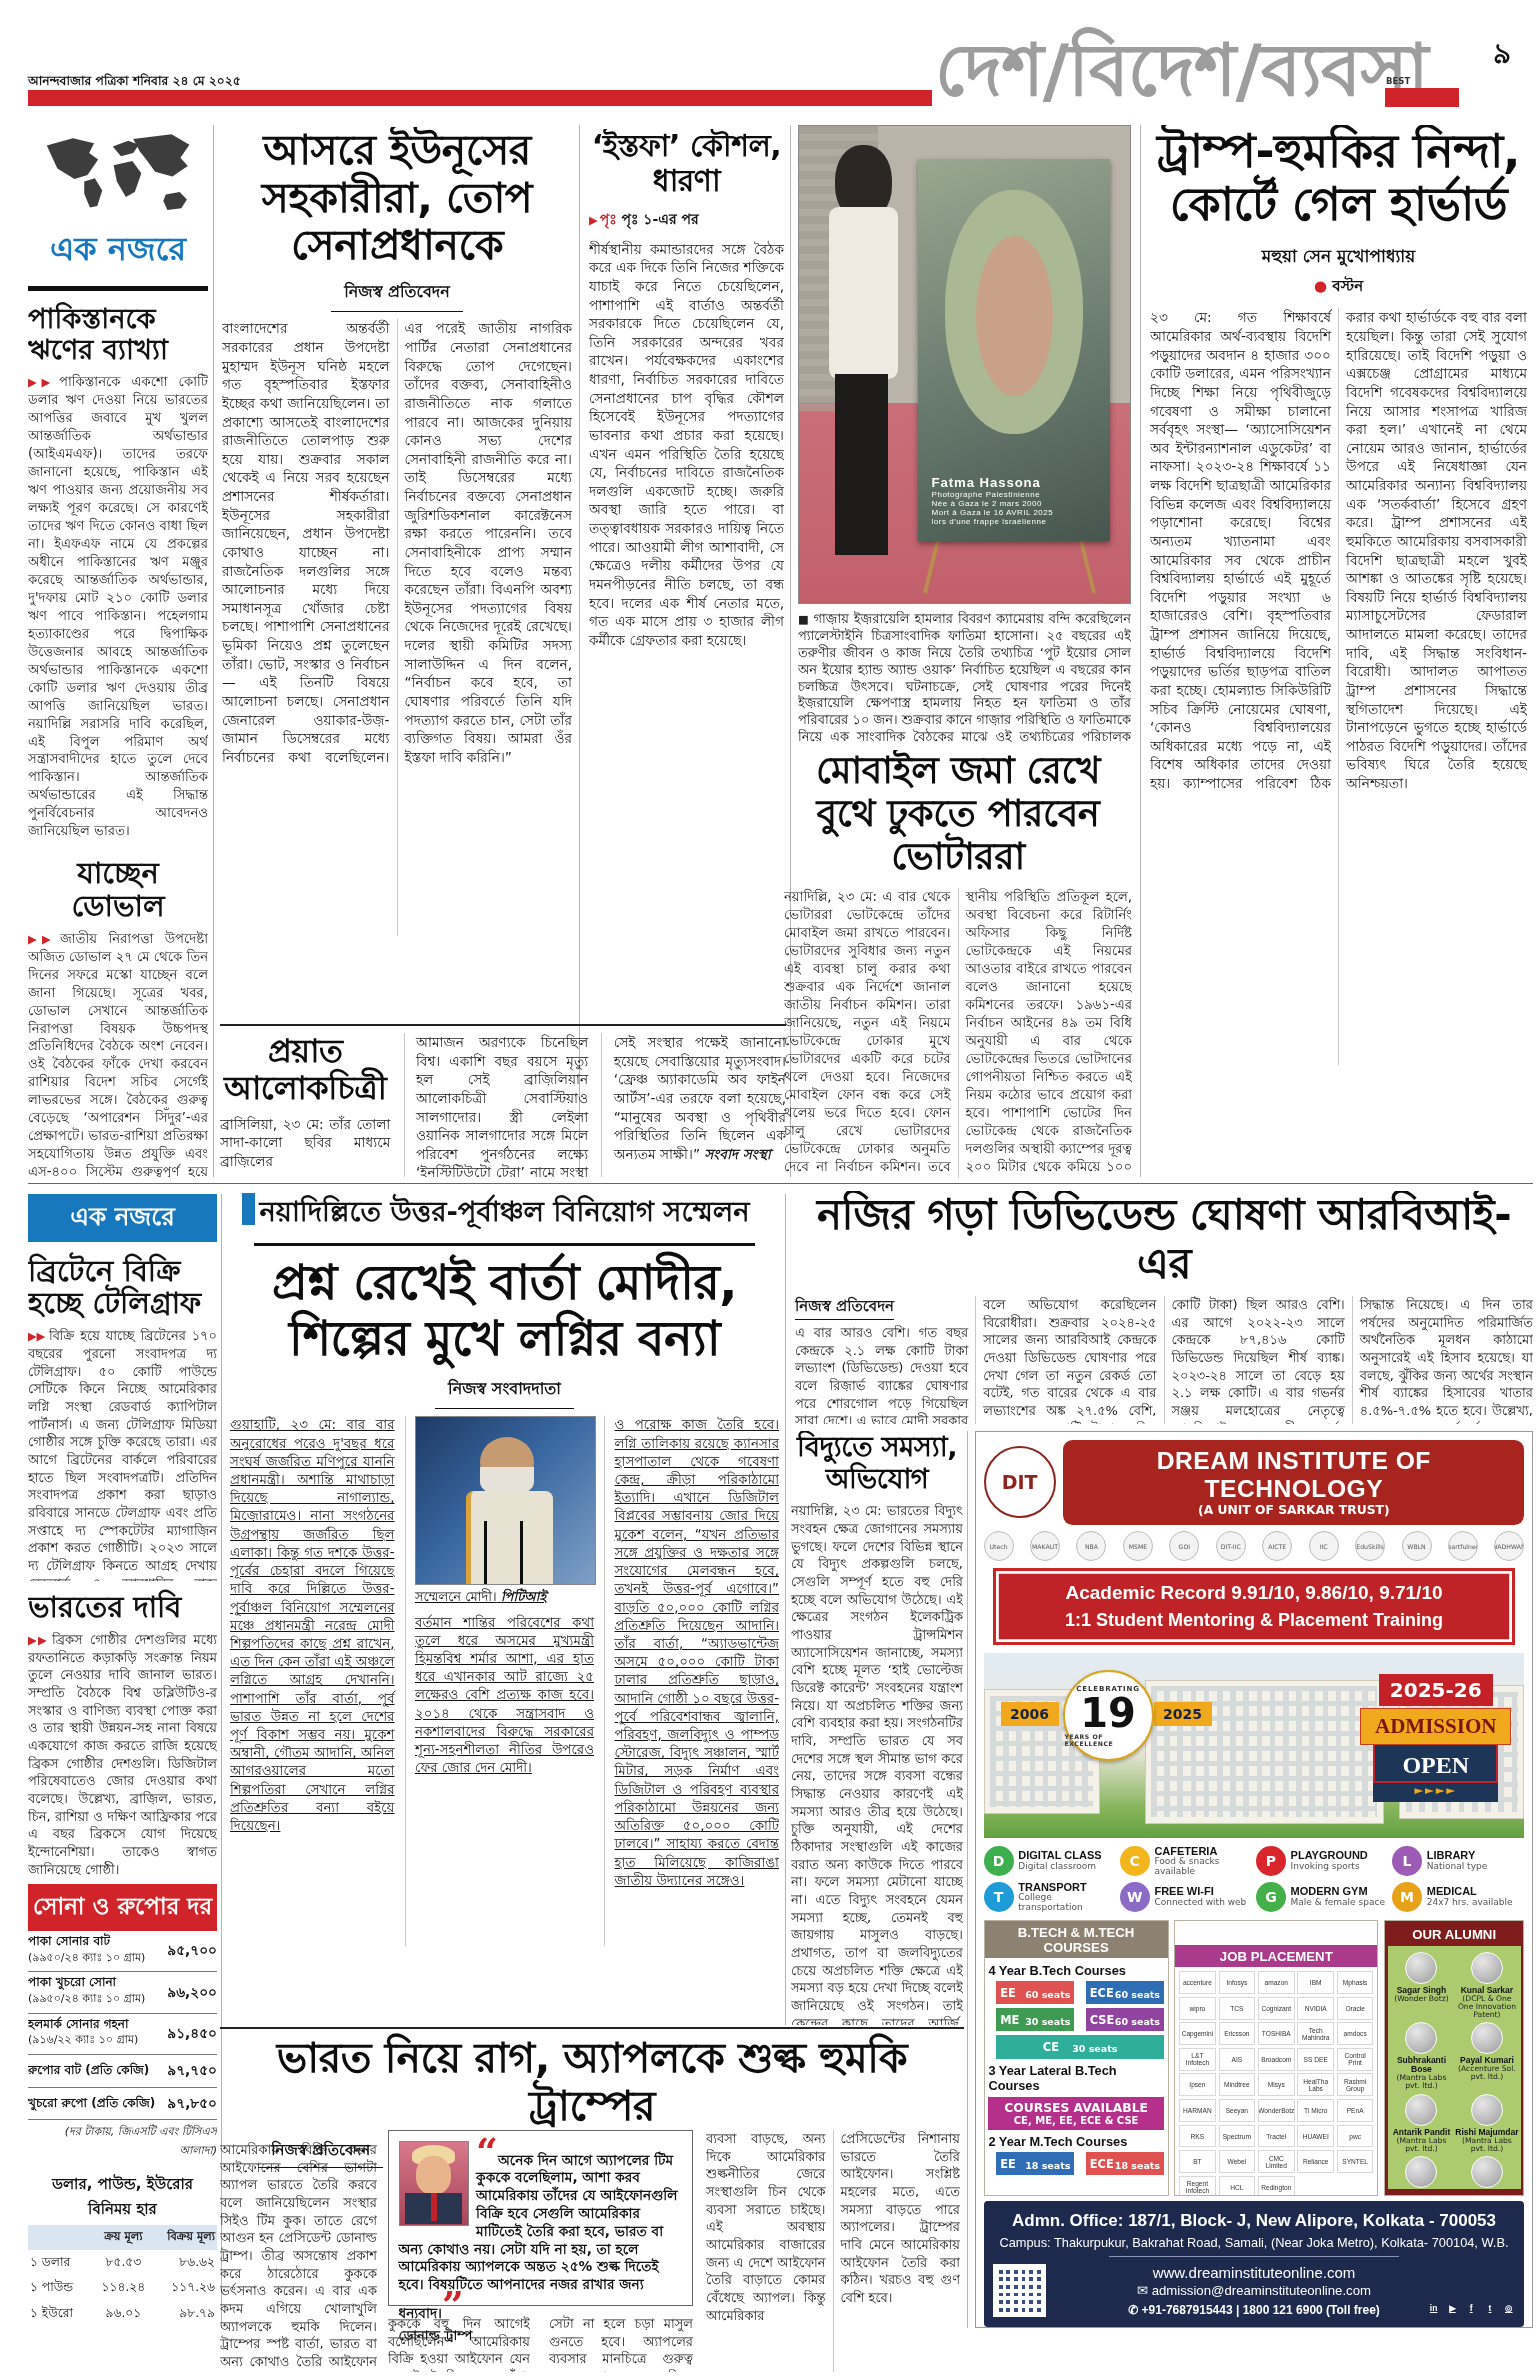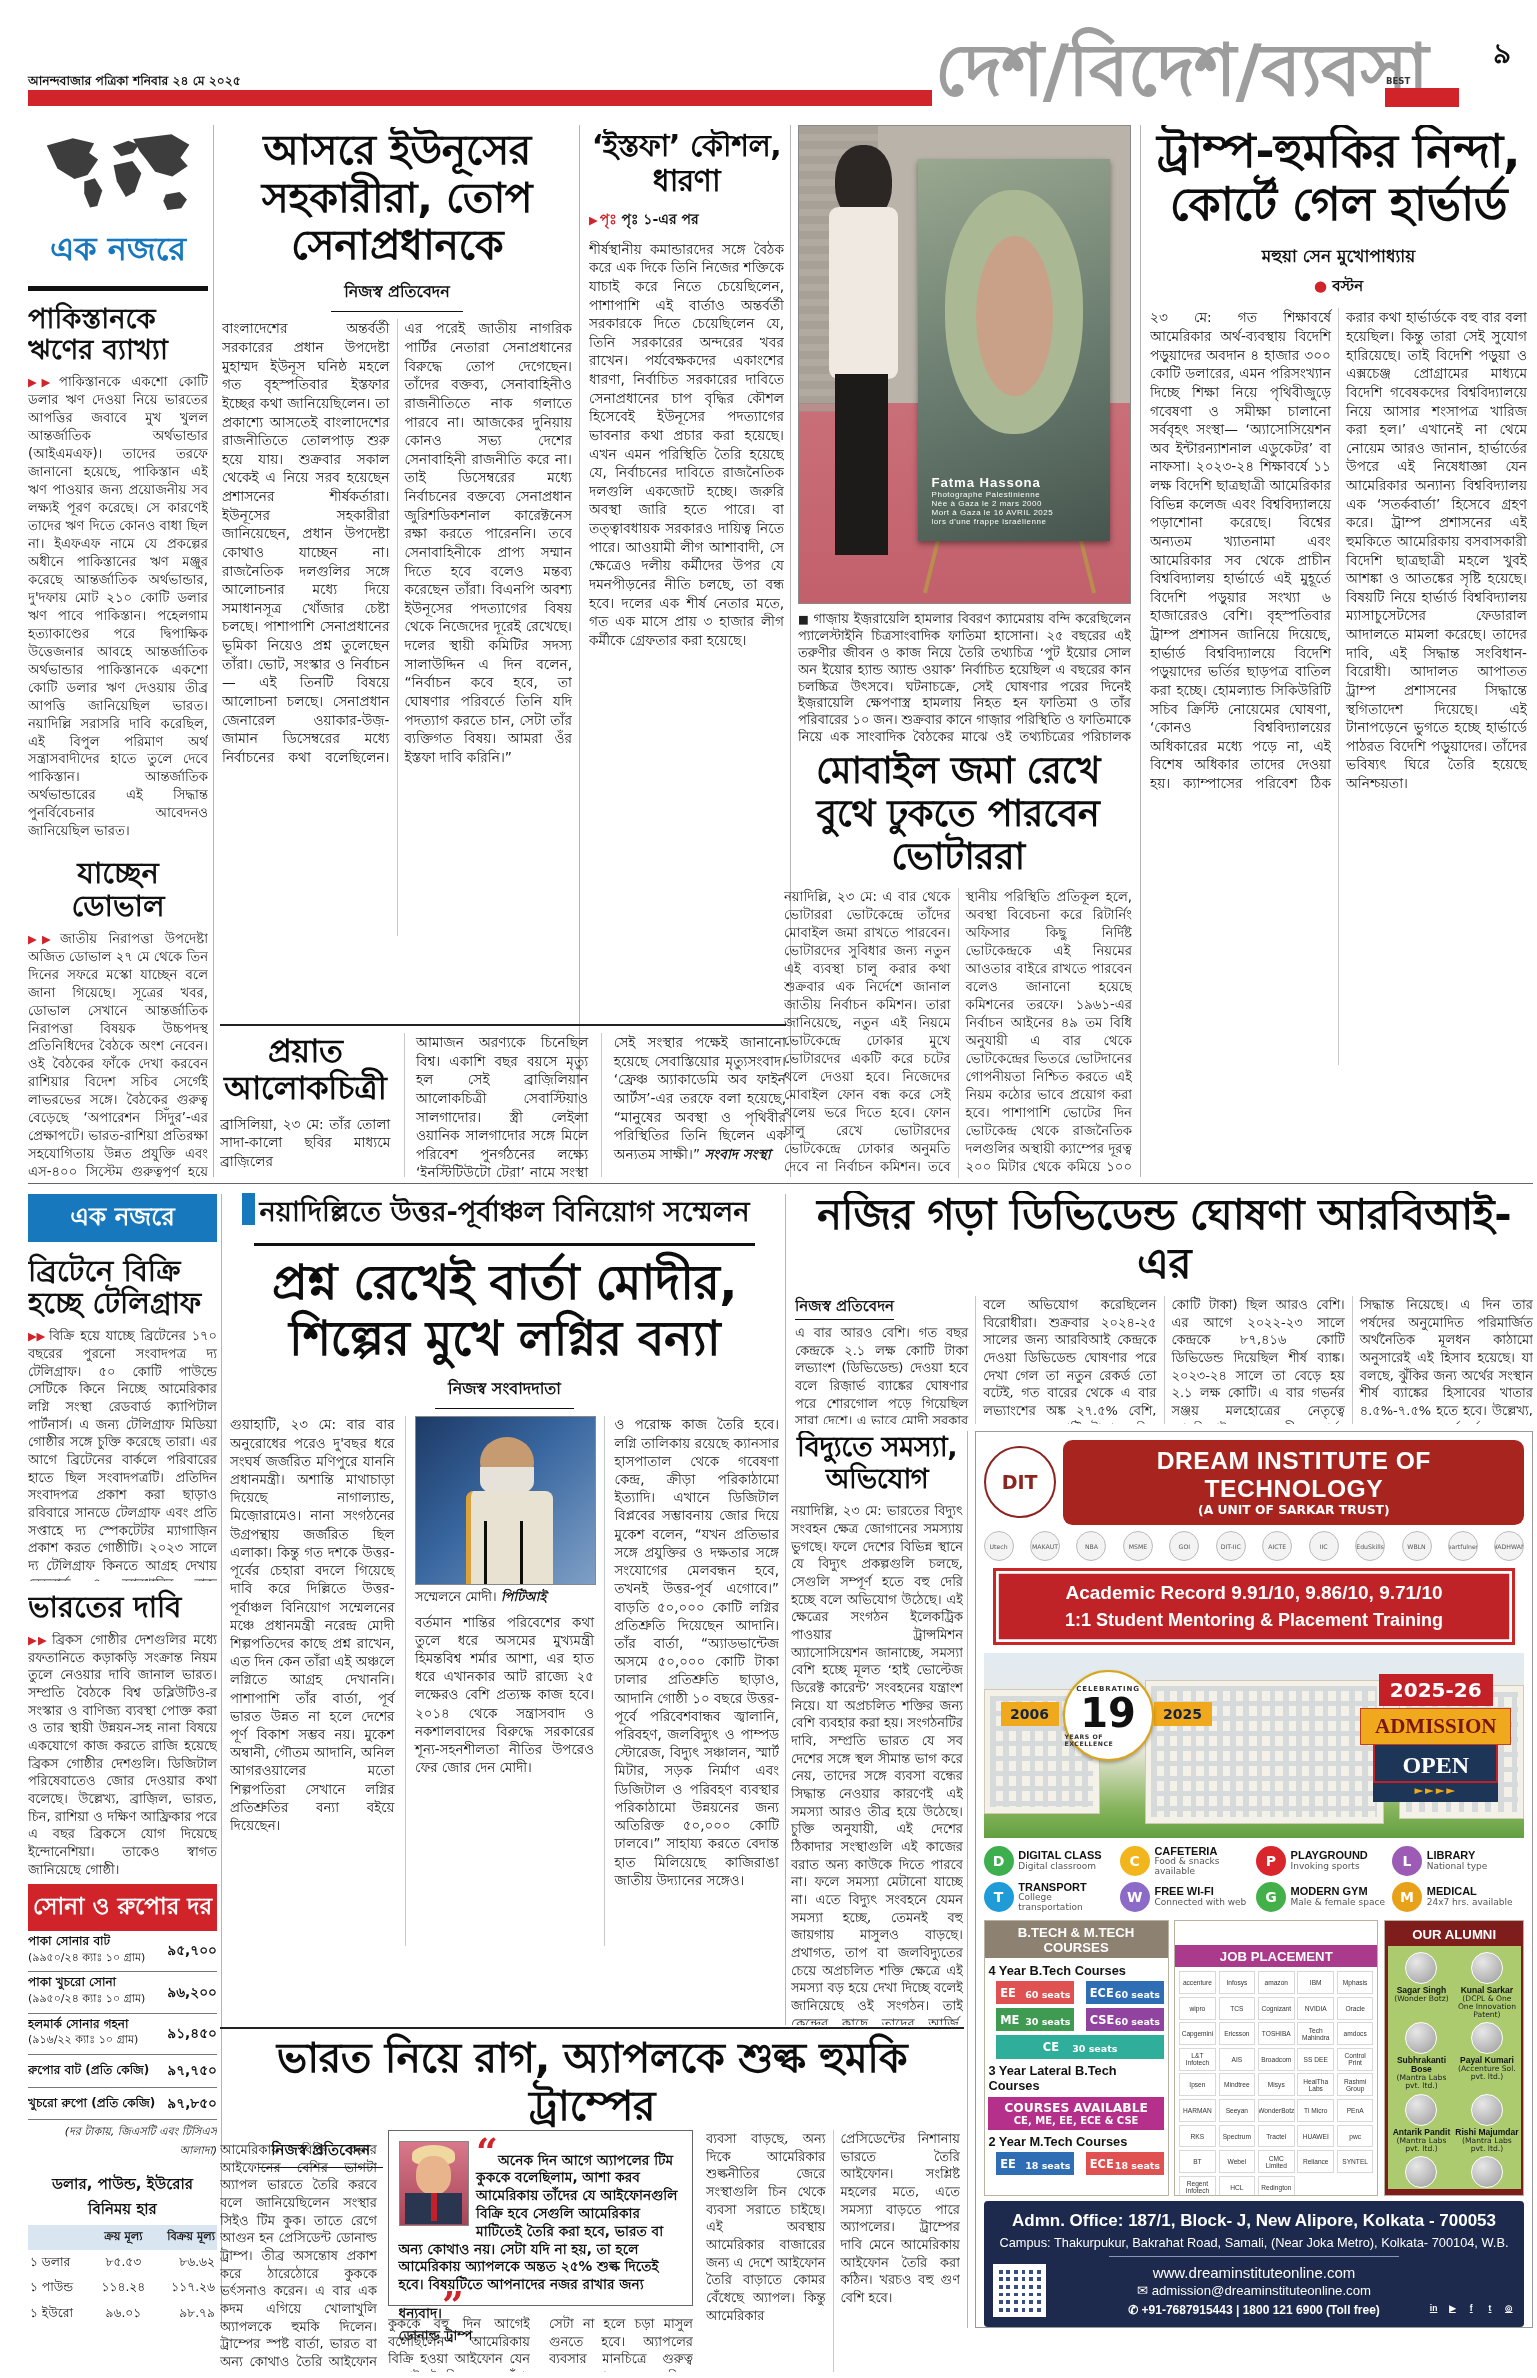--- a/index.html
+++ b/index.html
@@ -323,21 +323,21 @@
 
   </div>
   <div class="vrule" style="left:221px;top:1194px;height:1134px;"></div>
 
   <div class="abs hidden-of" style="left:230px;top:1191px;width:549px;height:785px;">
     <div class="kicker-wrap">
       <span class="kicker" style="position:relative;"><span class="kicker-accent"></span><span>নয়াদিল্লিতে উত্তর-পূর্বাঞ্চল বিনিয়োগ সম্মেলন</span></span>
     </div>
     <div class="headline center" style="font-size:48px;margin-top:9.5px;">প্রশ্ন রেখেই বার্তা মোদীর, শিল্পের মুখে লগ্নির বন্যা</div>
     <div class="byline-wrap"><span class="byline">নিজস্ব সংবাদদাতা</span></div>
-    <div style="display:flex;gap:10px;height:530px;overflow:hidden;">
+    <div style="display:flex;gap:10px;height:530px;overflow:hidden;text-decoration:underline;">
       <div class="bodytxt" style="width:170px;font-size:13.4px;">গুয়াহাটি, ২৩ মে: বার বার অনুরোধের পরেও দু'বছর ধরে সংঘর্ষ জর্জরিত মণিপুরে যাননি প্রধানমন্ত্রী। অশান্তি মাথাচাড়া দিয়েছে নাগাল্যান্ড, মিজ়োরামেও। নানা সংগঠনের উগ্রপন্থায় জর্জরিত ছিল এলাকা। কিন্তু গত দশকে উত্তর-পূর্বের চেহারা বদলে গিয়েছে দাবি করে দিল্লিতে উত্তর-পূর্বাঞ্চল বিনিয়োগ সম্মেলনের মঞ্চে প্রধানমন্ত্রী নরেন্দ্র মোদী শিল্পপতিদের কাছে প্রশ্ন রাখেন, এত দিন কেন তাঁরা এই অঞ্চলে লগ্নিতে আগ্রহ দেখাননি। পাশাপাশি তাঁর বার্তা, পূর্ব ভারত উন্নত না হলে দেশের পূর্ণ বিকাশ সম্ভব নয়। মুকেশ অম্বানী, গৌতম আদানি, অনিল আগরওয়ালের মতো শিল্পপতিরা সেখানে লগ্নির প্রতিশ্রুতির বন্যা বইয়ে দিয়েছেন।</div>
       <div style="width:185px;border-left:0.9px solid #c9c9c9;border-right:0.9px solid #c9c9c9;padding:0 9.5px;">
         <div class="modiph" style="width:100%;height:167px;border:0.9px solid #888;">
           <div class="modi-face"></div>
           <div class="modi-beard"></div>
           <div class="modi-vest"></div>
           <div class="mic" style="left:38%;"></div>
           <div class="mic" style="left:58%;"></div>
         </div>
         <div class="caption" style="margin:3.8px 0 7.6px;"><span>সম্মেলনে মোদী।</span> <span class="credit">পিটিআই</span></div>

